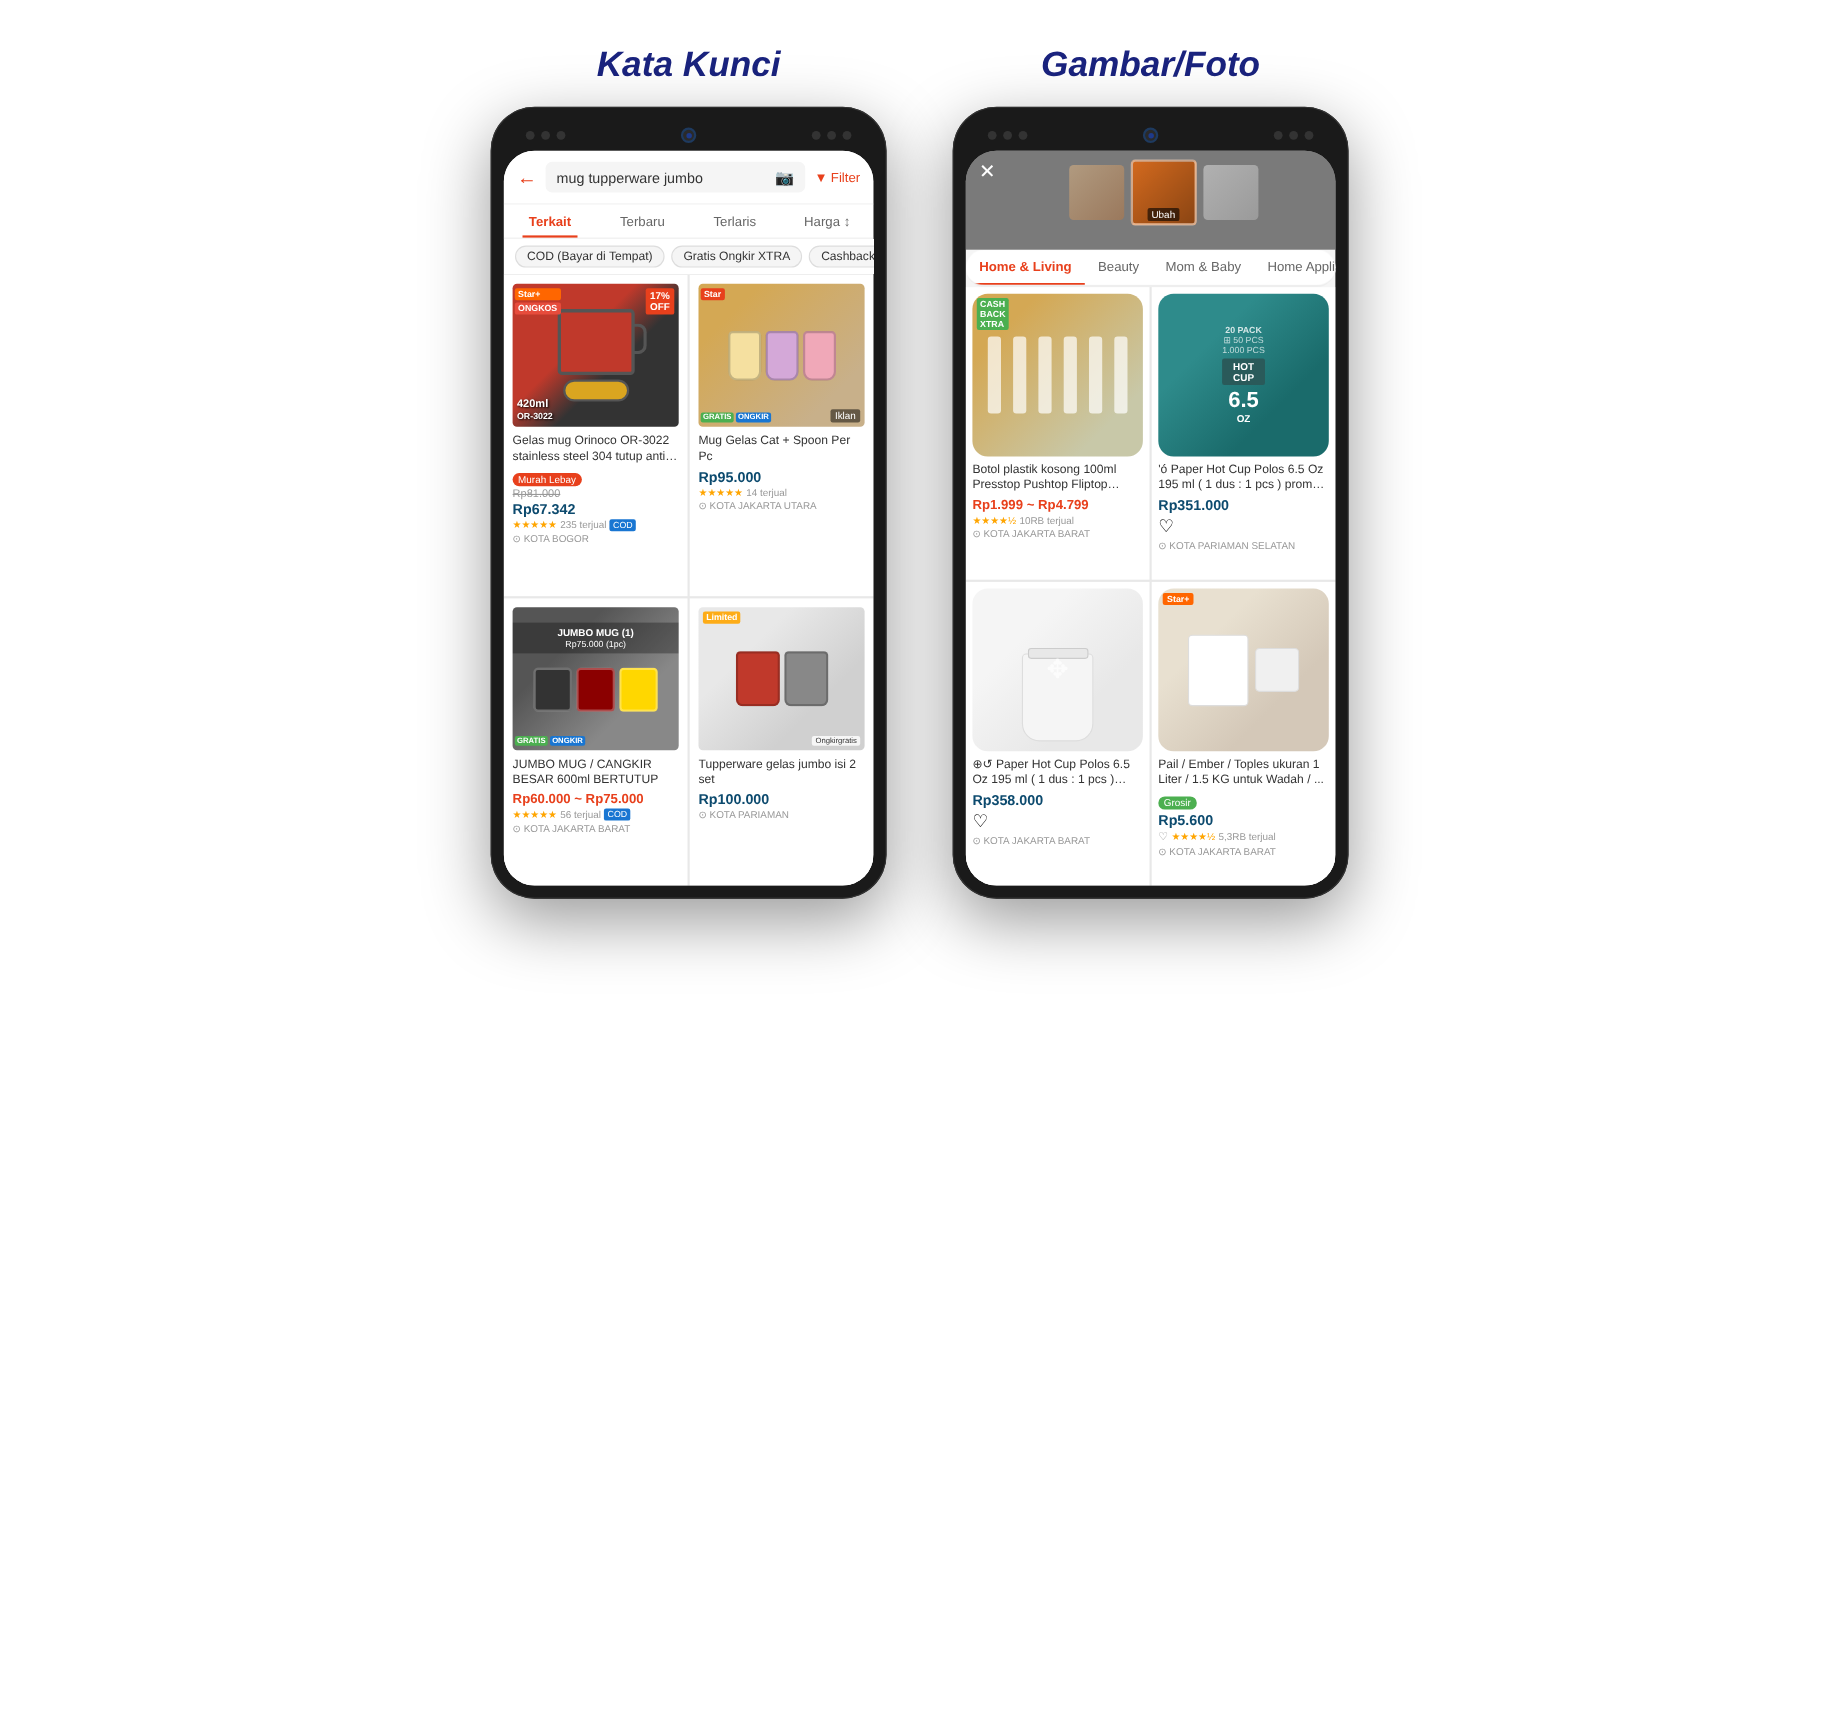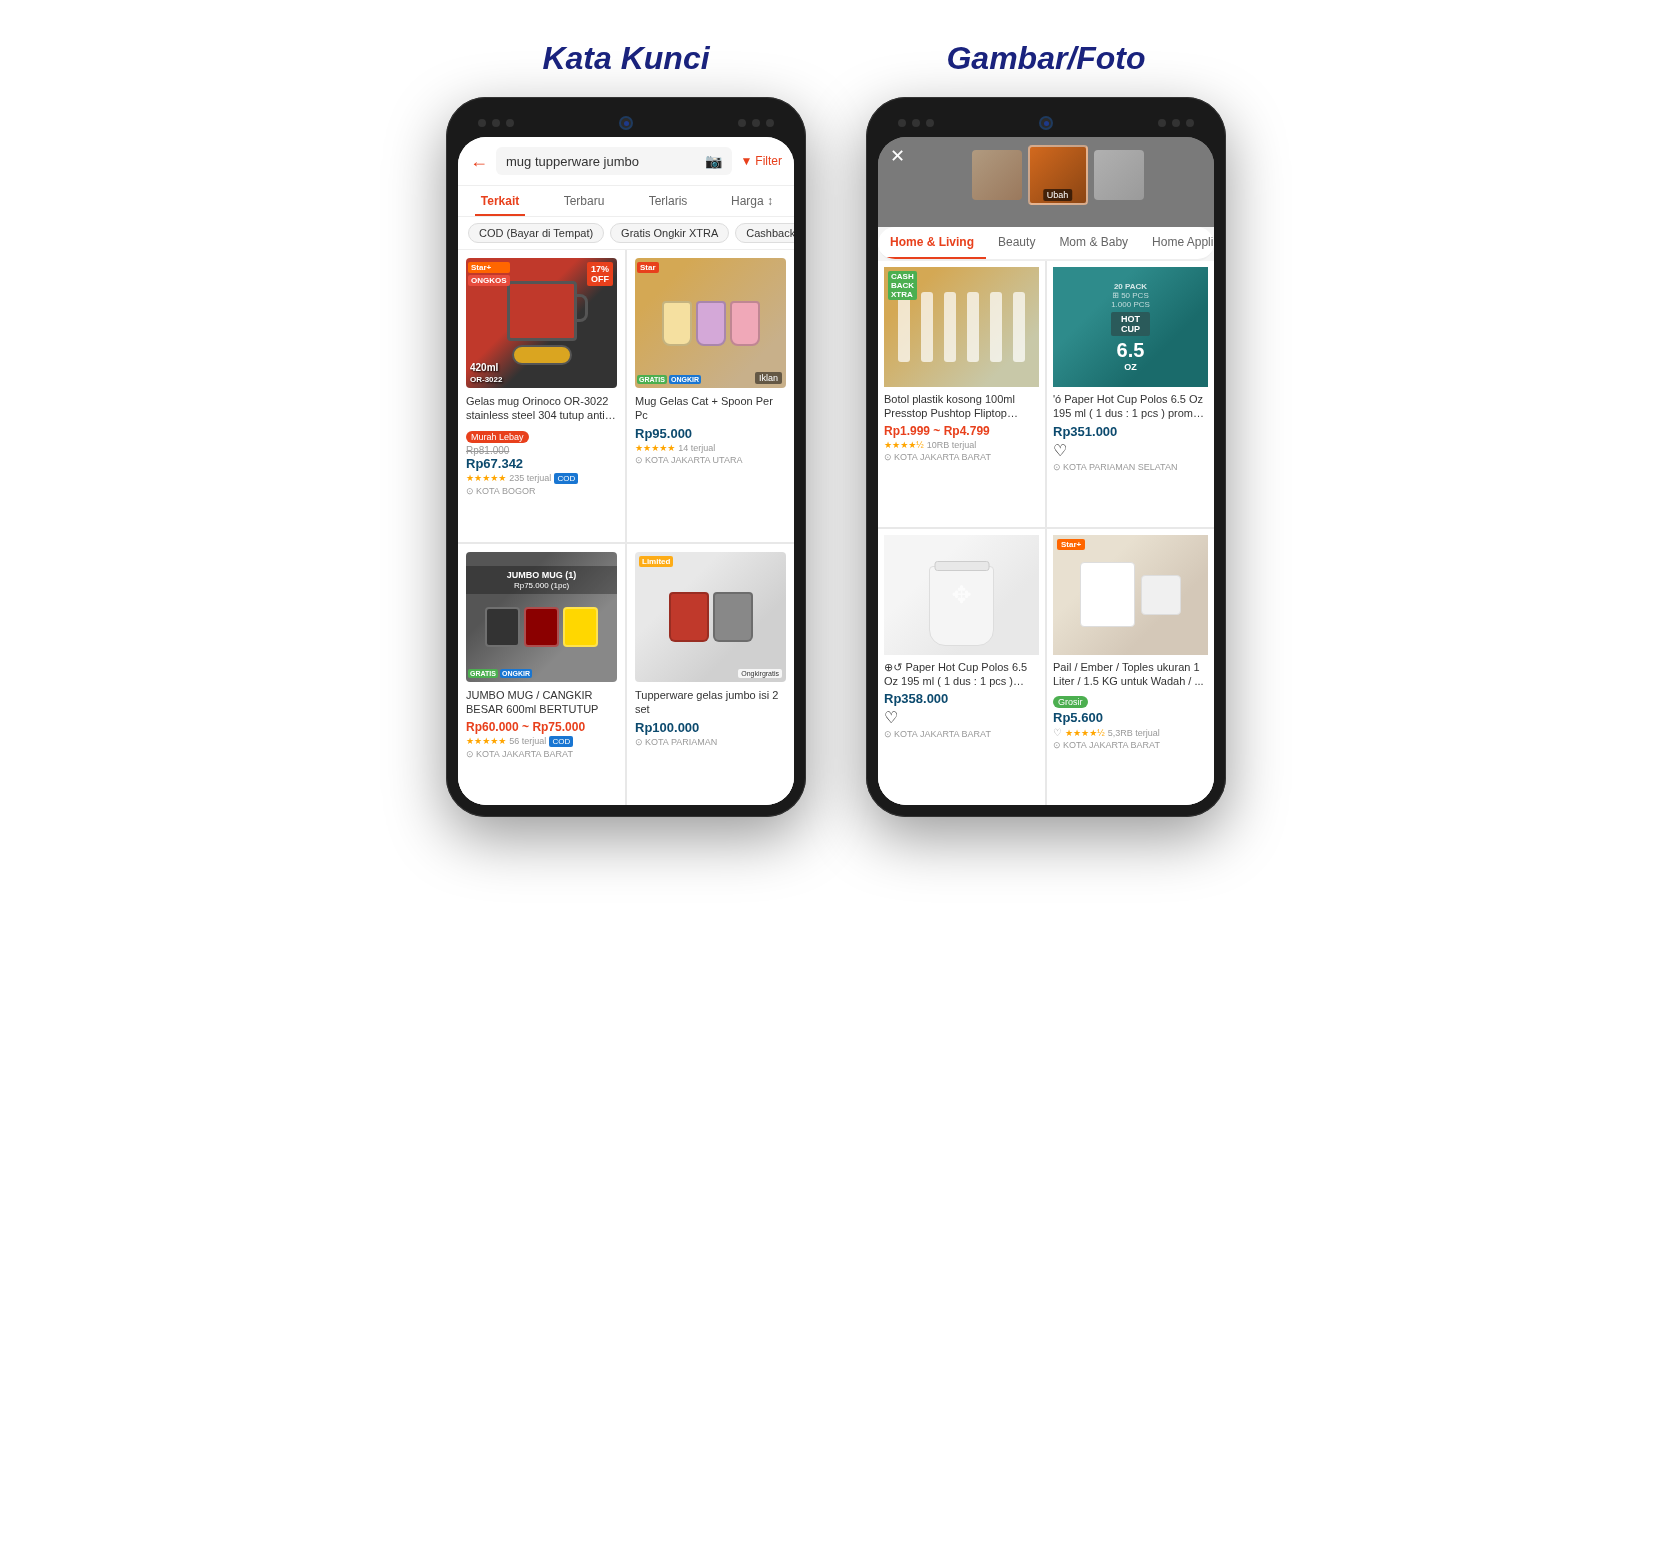--- a/index.html
+++ b/index.html
@@ -352,22 +352,22 @@
       flex: 1;
       background: #e8e8e8;
     }
     .img-product-card {
       background: #fff;
       padding: 6px;
       position: relative;
     }
     .img-product-img {
       width: 100%;
-      height: 120px;
-      border-radius: 0;
+      height: 148px;
+      border-radius: 14px;
       overflow: hidden;
       margin-bottom: 5px;
       position: relative;
     }
     
     .img-bottles {
       background: linear-gradient(135deg, #d4a854 20%, #c8c8a8 80%);
       display: flex;
       align-items: center;
       justify-content: space-around;

